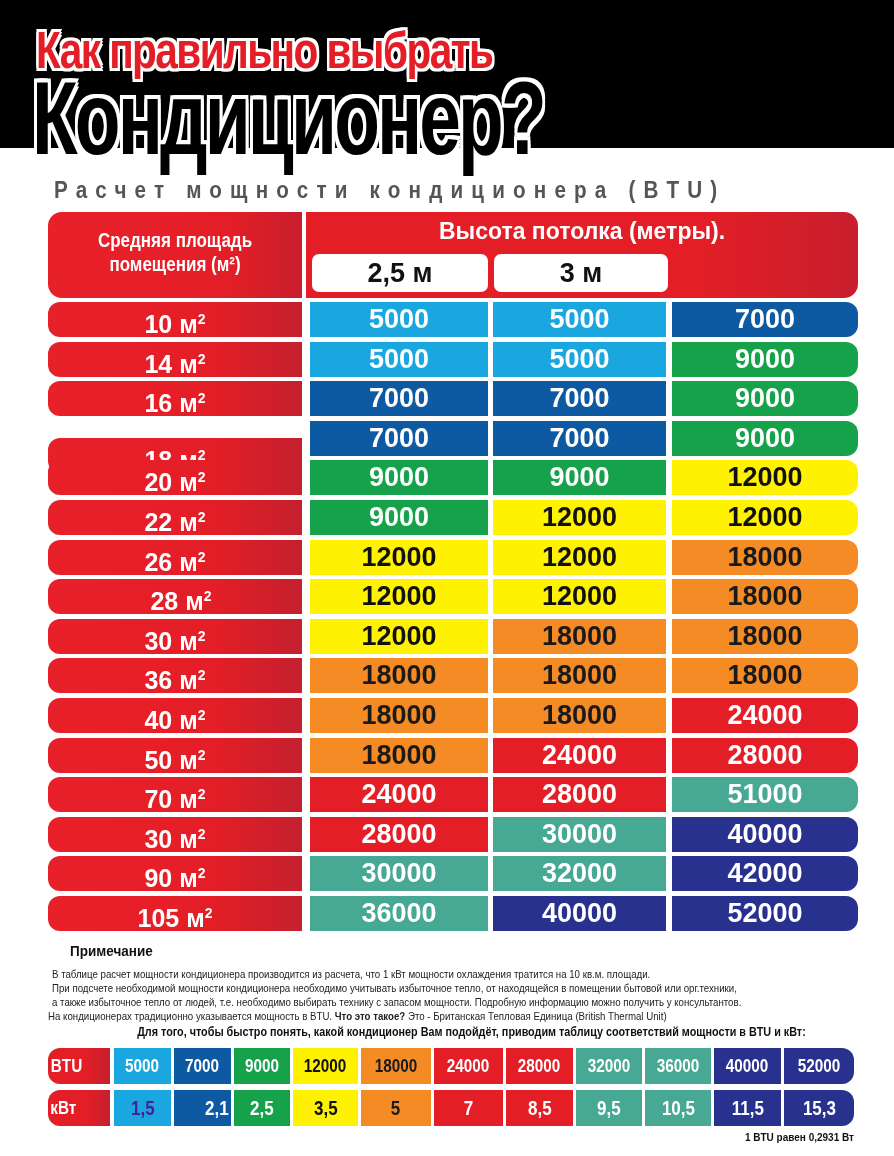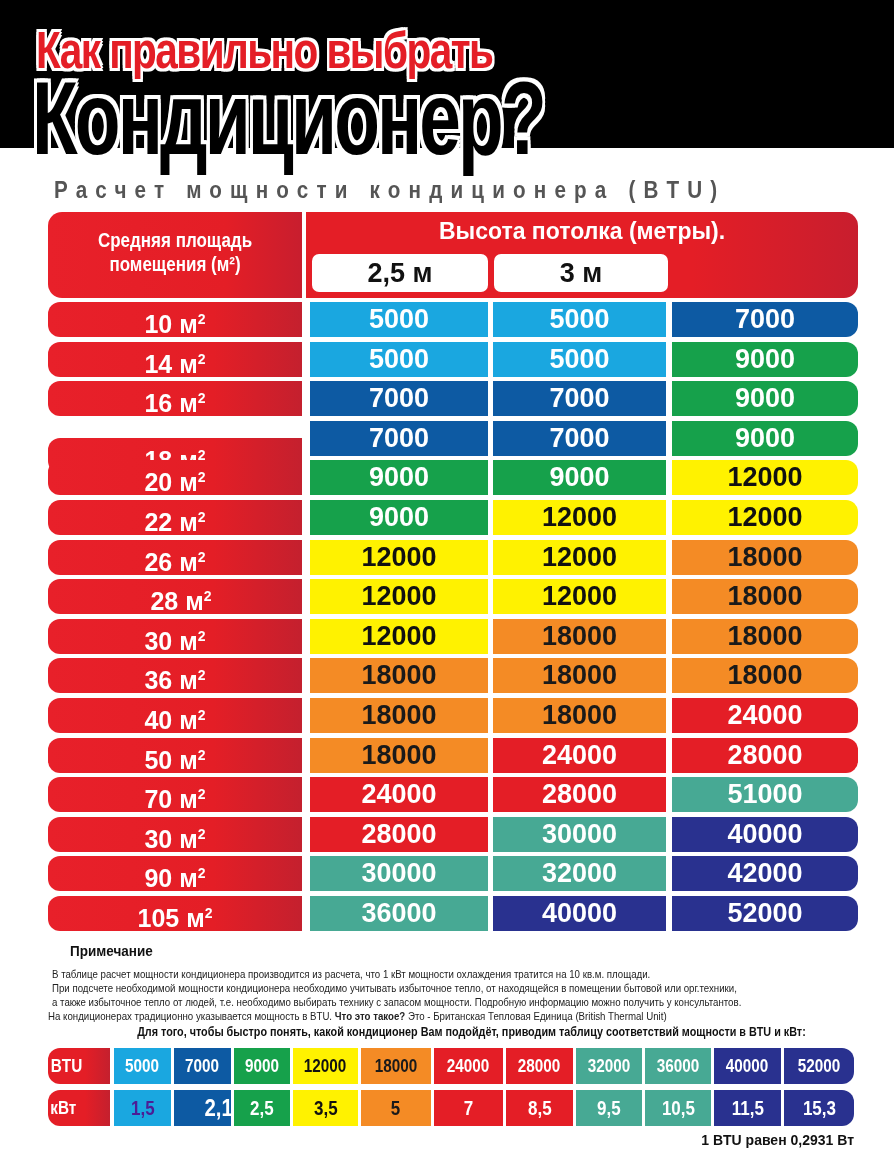--- a/index.html
+++ b/index.html
@@ -22,21 +22,21 @@
 
   .note-title { position: absolute; left: 70px; top: 942px; font-weight: bold; font-size: 15px; color: #111; transform: scaleX(0.9); transform-origin: left top; }
   .note-text { position: absolute; left: 52px; font-size: 11px; color: #222; white-space: nowrap; transform: scaleX(0.88); transform-origin: left top; }
   .note-lead { position: absolute; left: 0; width: 894px; top: 1025px; text-align: center; font-weight: bold; font-size: 12px; color: #111; padding-left: 48px; }
   .note-lead span { display: inline-block; transform: scaleX(0.9); }
 
   .strip-label { position: absolute; left: 48px; width: 62px; height: 36px; background: linear-gradient(90deg, #e41e26 0%, #e41e26 60%, #c4202e 100%); border-radius: 12px 0 0 12px; color: #fff; font-weight: bold; font-size: 18px; text-align: left; line-height: 36px; }
   .strip-cell { position: absolute; height: 36px; font-weight: bold; font-size: 18px; text-align: center; line-height: 36px; }
   .strip-cell span, .strip-label span { display: inline-block; transform: scaleX(0.85); }
   .strip-cell.last { border-radius: 0 12px 12px 0; }
-  .footer-note { position: absolute; right: 40px; top: 1132px; font-weight: bold; font-size: 14px; color: #111; }
+  .footer-note { position: absolute; right: 40px; top: 1132px; font-weight: bold; font-size: 10px; color: #111; }
 </style>
 </head>
 <body>
 
 <div class="top-band"></div>
 <div class="title-1">Как правильно выбрать</div>
 <div class="title-2">Кондиционер?</div>
 <div class="subtitle">Расчет мощности кондиционера (BTU)</div>
 
 <div class="hdr-left">
@@ -122,21 +122,21 @@
 <div class="note-text" style="top:996px;">а также  избыточное тепло  от людей, т.е. необходимо выбирать технику с запасом мощности. Подробную информацию можно получить у консультантов.</div>
 <div class="note-text" style="top:1010px;left:48px;"><span>На кондиционерах традиционно указывается мощность в BTU. </span><b>Что это такое?</b><span> Это - Британская Тепловая Единица (British Thermal Unit)</span></div>
 <div class="note-lead"><span>Для того, чтобы быстро понять, какой кондиционер Вам подойдёт, приводим таблицу соответствий мощности в BTU и кВт:</span></div>
 
 <div class="strip-label" style="top:1048px;"><span>BTU</span></div>
 <div class="strip-label" style="top:1090px;"><span>кВт</span></div>
 <div id="strip">
     <div class="strip-cell" style="top: 1048px; left: 114px; width: 57px; background: rgb(26, 167, 224); color: rgb(255, 255, 255); font-size: 18px;"><span>5000</span></div>
     <div class="strip-cell" style="top: 1090px; left: 114px; width: 57px; background: rgb(26, 167, 224); color: #4c1d95; font-size: 20px;"><span>1,5</span></div>
     <div class="strip-cell" style="top: 1048px; left: 174px; width: 57px; background: rgb(13, 90, 163); color: rgb(255, 255, 255); font-size: 18px;"><span>7000</span></div>
-    <div class="strip-cell" style="top: 1090px; left: 174px; width: 57px; background: rgb(13, 90, 163); color: rgb(255, 255, 255); font-size: 24px; padding-left: 28px;"><span>2,1</span></div>
+    <div class="strip-cell" style="top: 1090px; left: 174px; width: 57px; background: rgb(13, 90, 163); color: rgb(255, 255, 255); font-size: 20px; padding-left: 28px;"><span>2,1</span></div>
     <div class="strip-cell" style="top: 1048px; left: 234px; width: 56px; background: rgb(22, 161, 75); color: rgb(255, 255, 255); font-size: 18px;"><span>9000</span></div>
     <div class="strip-cell" style="top: 1090px; left: 234px; width: 56px; background: rgb(22, 161, 75); color: rgb(255, 255, 255); font-size: 20px;"><span>2,5</span></div>
     <div class="strip-cell" style="top: 1048px; left: 293px; width: 65px; background: rgb(255, 242, 0); color: rgb(17, 17, 17); font-size: 18px;"><span>12000</span></div>
     <div class="strip-cell" style="top: 1090px; left: 293px; width: 65px; background: rgb(255, 242, 0); color: rgb(17, 17, 17); font-size: 20px;"><span>3,5</span></div>
     <div class="strip-cell" style="top: 1048px; left: 361px; width: 70px; background: rgb(244, 139, 37); color: rgb(26, 26, 26); font-size: 18px;"><span>18000</span></div>
     <div class="strip-cell" style="top: 1090px; left: 361px; width: 70px; background: rgb(244, 139, 37); color: rgb(26, 26, 26); font-size: 20px;"><span>5</span></div>
     <div class="strip-cell" style="top: 1048px; left: 434px; width: 69px; background: rgb(228, 30, 38); color: rgb(255, 255, 255); font-size: 18px;"><span>24000</span></div>
     <div class="strip-cell" style="top: 1090px; left: 434px; width: 69px; background: rgb(228, 30, 38); color: rgb(255, 255, 255); font-size: 20px;"><span>7</span></div>
     <div class="strip-cell" style="top: 1048px; left: 506px; width: 67px; background: rgb(228, 30, 38); color: rgb(255, 255, 255); font-size: 18px;"><span>28000</span></div>
     <div class="strip-cell" style="top: 1090px; left: 506px; width: 67px; background: rgb(228, 30, 38); color: rgb(255, 255, 255); font-size: 20px;"><span>8,5</span></div>

